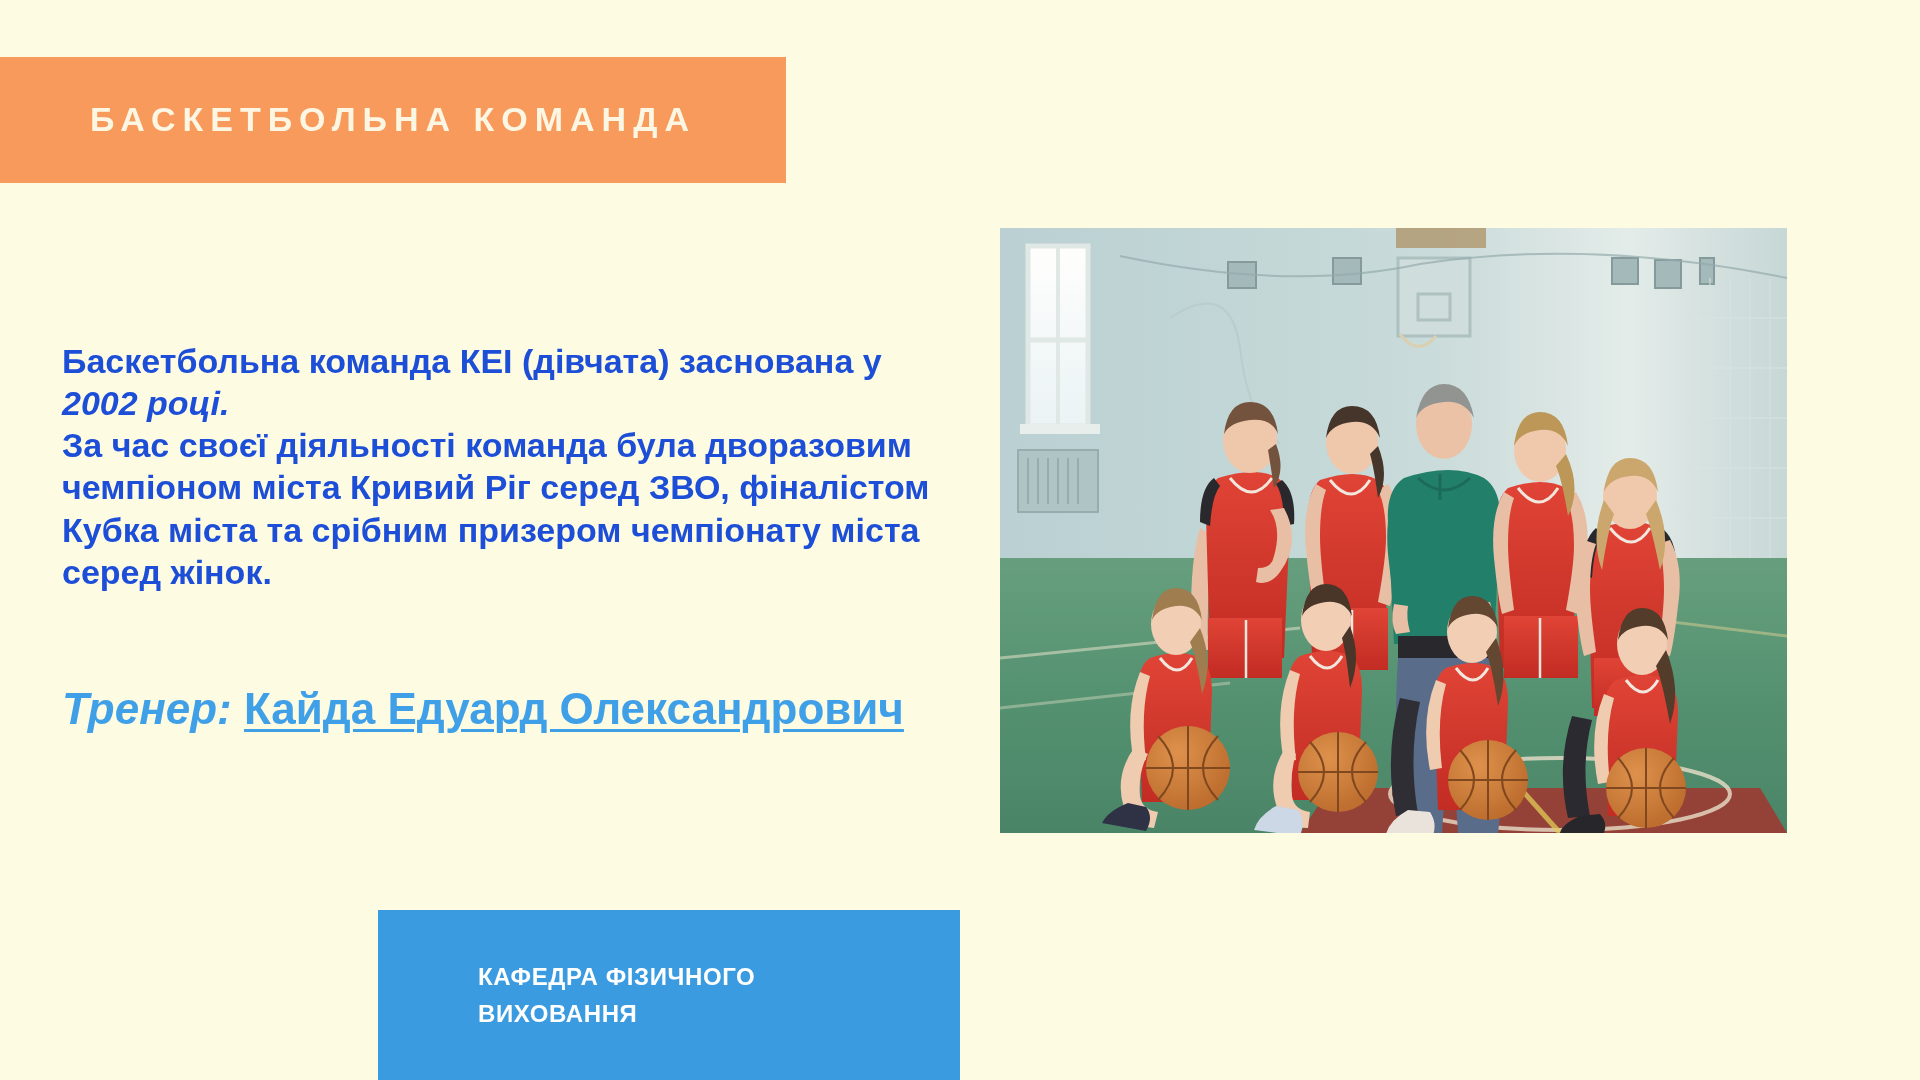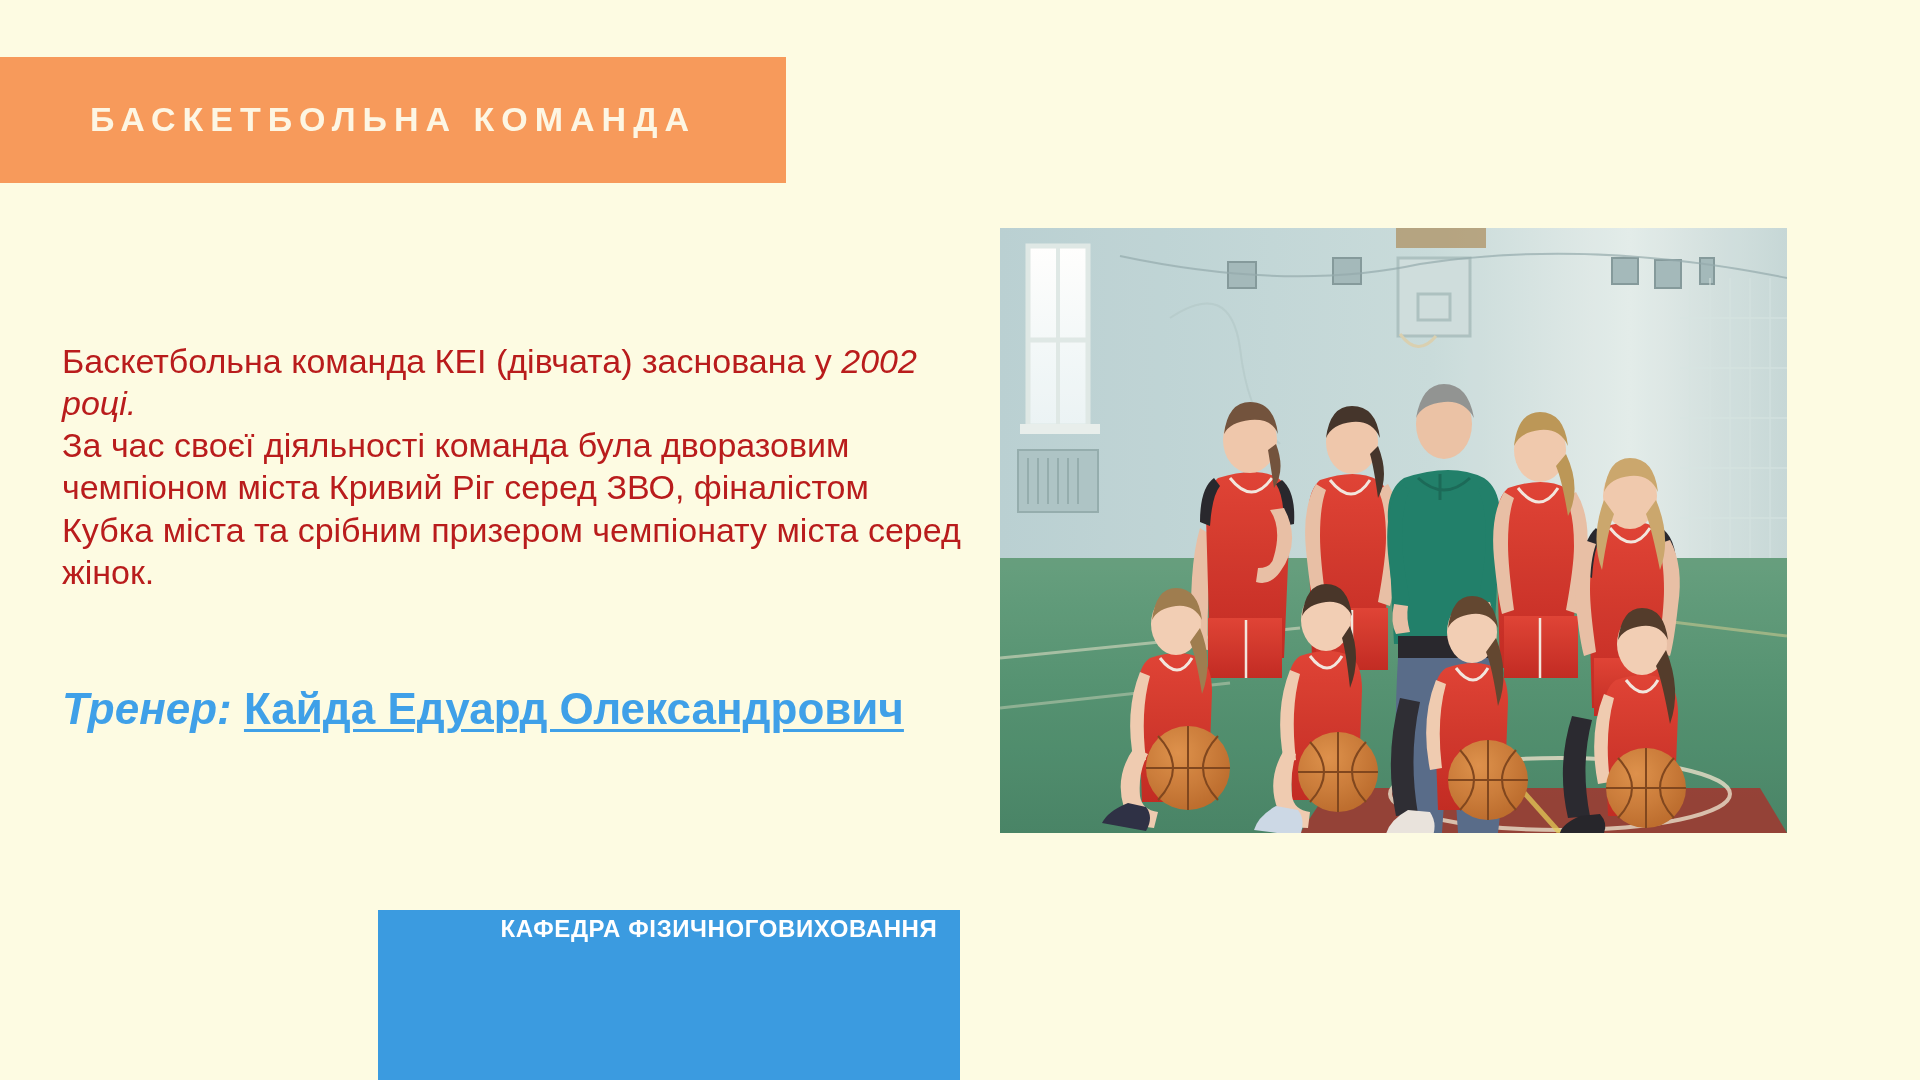--- a/index.html
+++ b/index.html
@@ -46,23 +46,23 @@
     text-align: center;
     white-space: nowrap;
   }
 
   
   .body-copy {
     position: absolute;
     left: 62px;
     top: 340px;
     width: 900px;
-    color: #b91c1c;
+    color: #1d4ed8;
     font-size: 34px;
-    font-weight: 400;
+    font-weight: 700;
     line-height: 1.24;
   }
   .body-copy .para {
     margin: 0;
   }
   .body-copy em.year {
     font-style: italic;
   }
   .coach-line {
     position: absolute;
@@ -85,20 +85,21 @@
   
   .footer-chip {
     position: absolute;
     left: 378px;
     top: 910px;
     width: 582px;
     height: 170px;
     background: #3B9BE0;
     box-sizing: border-box;
     display: flex;
+    flex-direction: column;
     justify-content: center;
     padding-left: 100px;
   }
   .footer-chip .dept-line {
     color: #FFFFFF;
     font-size: 24px;
     font-weight: 600;
     letter-spacing: 0.6px;
     line-height: 1.55;
     white-space: nowrap;

